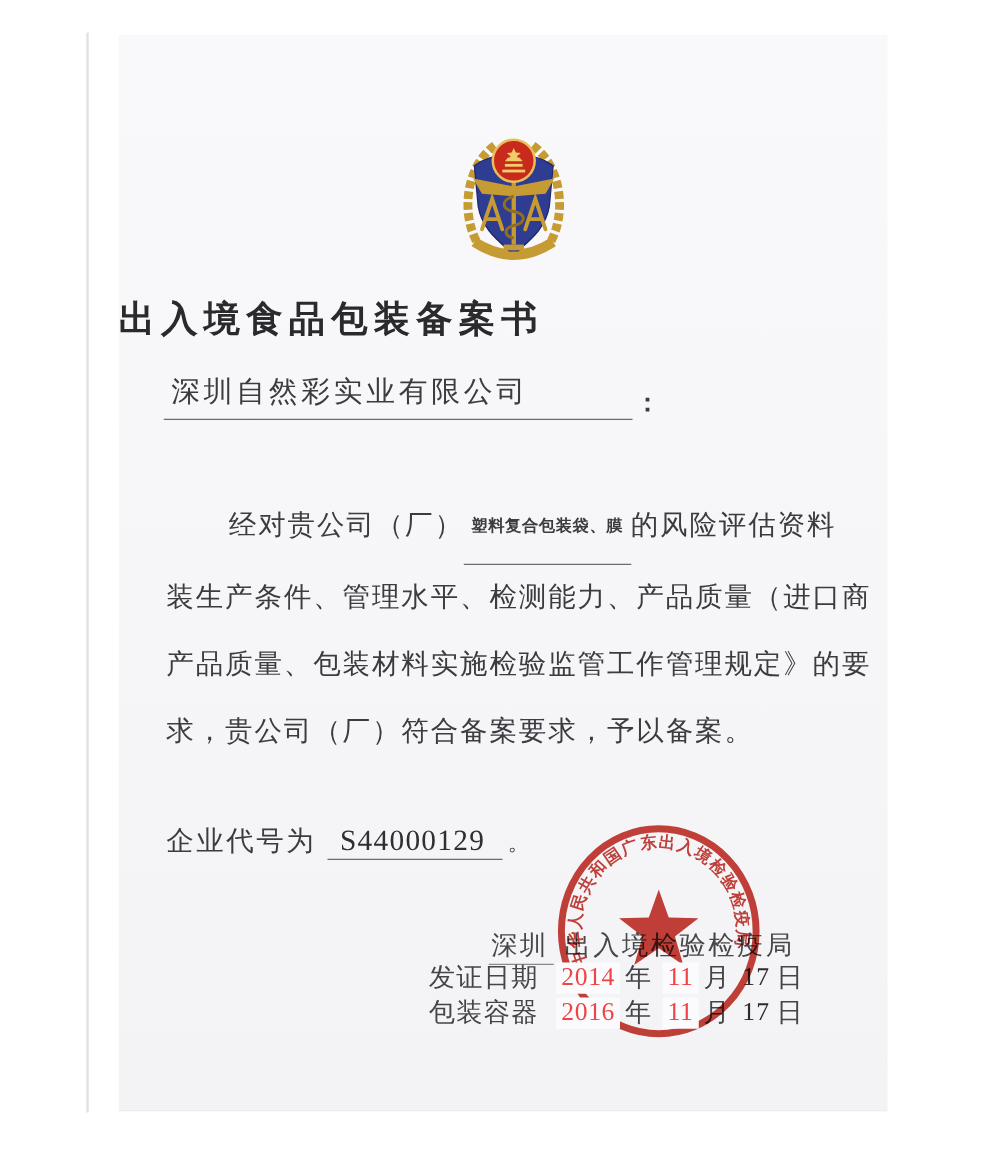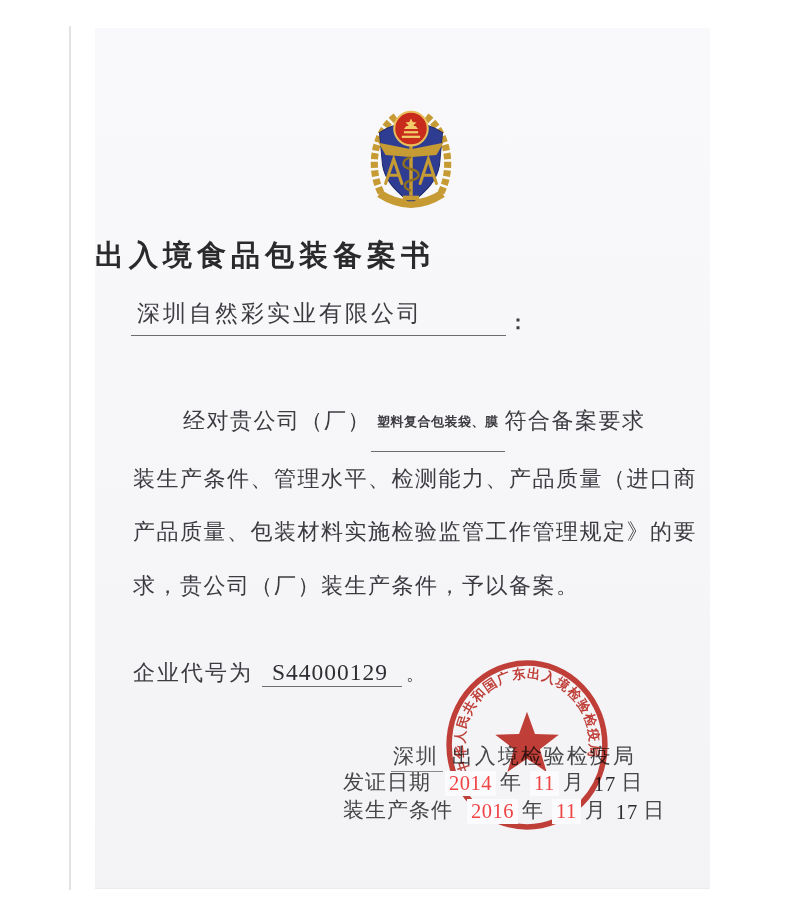--- a/index.html
+++ b/index.html
@@ -52,21 +52,21 @@
     border-bottom:1.4px solid #6b6b70;padding:0 14px 1px 10px;
   }
   .code-period{font-size:18px;margin-left:4px;}
   
   .issuer-line{
     position:absolute;left:296px;top:714px;
     font-size:21px;letter-spacing:2px;color:#474749;white-space:nowrap;
   }
   .issuer-city{border-bottom:1.3px solid #8a8a8e;padding:0 4px 3px 2px;}
   .date-row{
-    position:absolute;left:248px;display:flex;align-items:flex-end;
+    position:absolute;left:248px;display:flex;align-items:center;
     font-size:21px;letter-spacing:1px;color:#454548;white-space:nowrap;
   }
   .date-row.row-0{top:740px;}
   .date-row.row-1{top:768px;}
   .date-label{margin-right:14px;}
   .typed{
     position:relative;z-index:30;
     font-family:"Liberation Serif","DejaVu Serif",serif;
     font-size:20.5px;letter-spacing:.5px;color:#ef4444;
     background:#fbfbfd;padding:1px 4px;
@@ -118,24 +118,24 @@
     <rect x="36" y="43" width="18" height="2.2" fill="#f3cc6a"></rect>
   </svg>
 
   <div class="cert-title">出入境食品包装备案书</div>
 
   <div class="company-line">
     <span class="company-underline">深圳自然彩实业有限公司</span><span class="company-colon">：</span>
   </div>
 
   <div class="body-block">
-    <div><span class="indent"></span><span>经对贵公司（厂）</span><span class="product-underline">塑料复合包装袋、膜</span><span>符合备案要求</span></div>
+    <div><span class="indent"></span><span>经对贵公司（厂）</span><span class="product-underline">塑料复合包装袋、膜</span><span>的风险评估资料</span></div>
     <div>装生产条件、管理水平、检测能力、产品质量（进口商</div>
     <div>产品质量、包装材料实施检验监管工作管理规定》的要</div>
-    <div>求，贵公司（厂）装生产条件，予以备案。</div>
+    <div>求，贵公司（厂）符合备案要求，予以备案。</div>
   </div>
 
   <div class="code-line">
     <span>企业代号为</span>
     <span class="code-value">S44000129</span><span class="code-period">。</span>
   </div>
 
   <div class="issuer-line">
     <span class="issuer-city">深圳</span>
     <span>出入境检验检疫局</span>
@@ -144,21 +144,21 @@
   <div class="date-row row-0">
     <span class="date-label">发证日期</span>
     <span class="typed">2014</span>
     <span class="unit">年</span>
     <span class="typed">11</span>
     <span class="unit">月</span>
     <span class="day-num">17</span>
     <span class="unit last">日</span>
   </div>
   <div class="date-row row-1">
-    <span class="date-label">装生产条件</span>
+    <span class="date-label">包装容器</span>
     <span class="typed">2016</span>
     <span class="unit">年</span>
     <span class="typed">11</span>
     <span class="unit">月</span>
     <span class="day-num">17</span>
     <span class="unit last">日</span>
   </div>
 
   <svg class="seal" viewBox="0 0 170 176" aria-hidden="true">
     <ellipse cx="85" cy="88" rx="77" ry="81" fill="none" stroke="var(--sealRed)" stroke-width="5.5"></ellipse>

